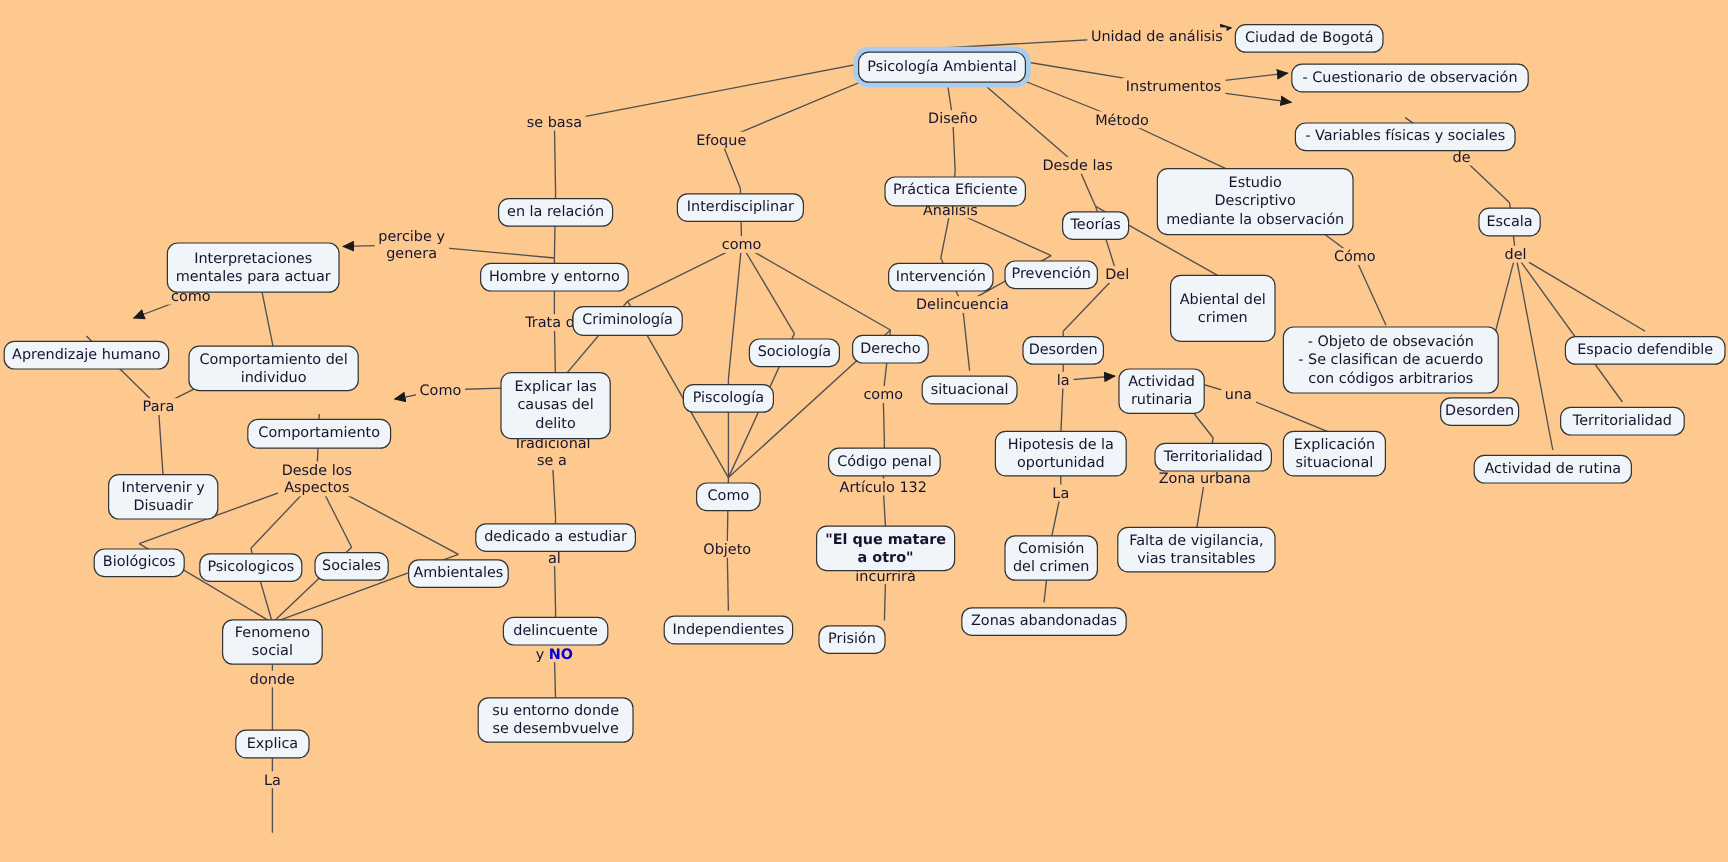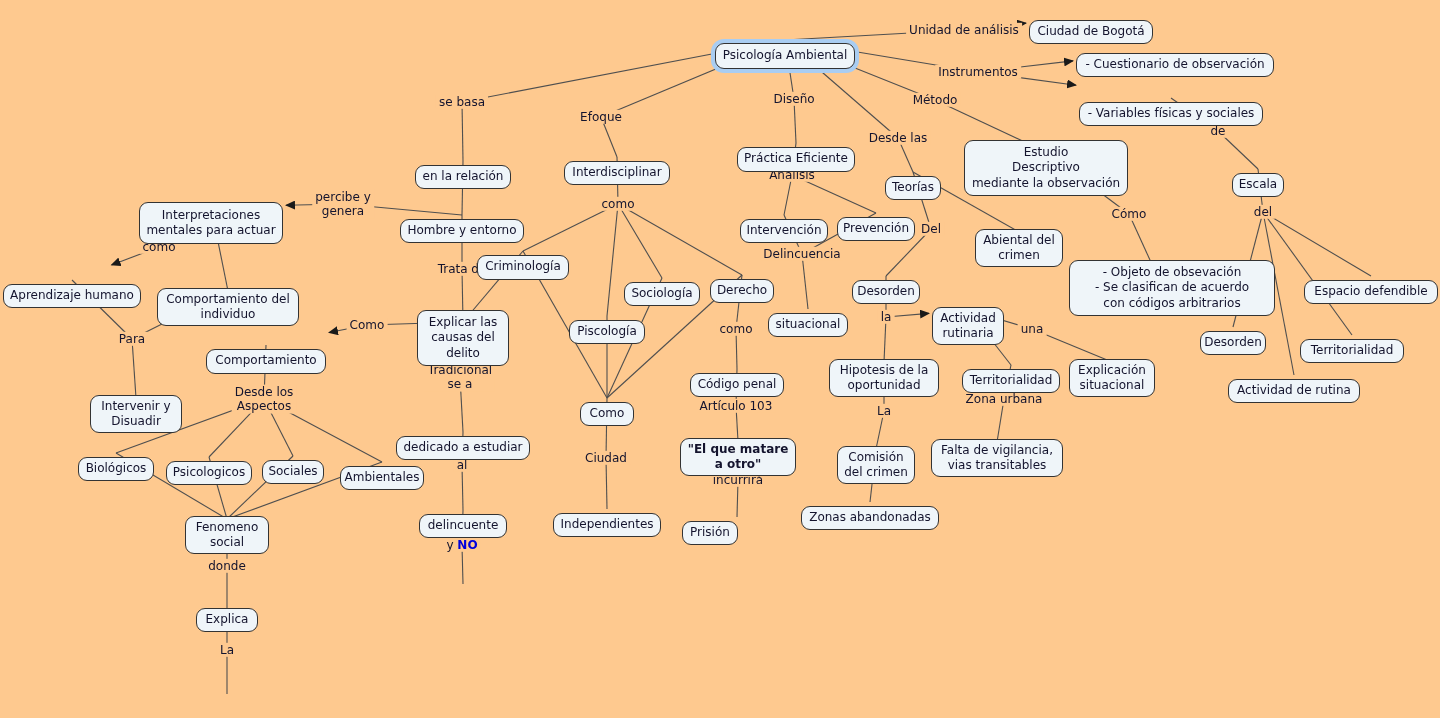--- a/index.html
+++ b/index.html
@@ -159,25 +159,25 @@
     <div class="link-label" style="left: 931px; top: 229px;"><span>Del</span></div>
     <div class="link-label" style="left: 886px; top: 317px;"><span>la</span></div>
     <div class="link-label" style="left: 1032px; top: 329px;"><span>una</span></div>
     <div class="link-label" style="left: 367px; top: 325px;"><span>Como</span></div>
     <div class="link-label" style="left: 132px; top: 339px;"><span>Para</span></div>
     <div class="link-label" style="left: 736px; top: 329px;"><span>como</span></div>
     <div class="link-label" style="left: 264px; top: 399px;"><span>Desde los
 Aspectos</span></div>
     <div class="link-label" style="left: 460px; top: 377px;"><span>Tradicional
 se a</span></div>
-    <div class="link-label" style="left: 736px; top: 406px;"><span>Artículo 103</span></div>
+    <div class="link-label" style="left: 736px; top: 406px;"><span>Artículo 132</span></div>
     <div class="link-label" style="left: 884px; top: 411px;"><span>La</span></div>
     <div class="link-label" style="left: 1004px; top: 399px;"><span>Zona urbana</span></div>
     <div class="link-label" style="left: 462px; top: 465px;"><span>al</span></div>
-    <div class="link-label" style="left: 606px; top: 458px;"><span>Ciudad</span></div>
+    <div class="link-label" style="left: 606px; top: 458px;"><span>Objeto</span></div>
     <div class="link-label" style="left: 738px; top: 480px;"><span>incurrirá</span></div>
     <div class="link-label" style="left: 462px; top: 545px;"><span>y </span><span class="accent">NO</span></div>
     <div class="link-label" style="left: 227px; top: 566px;"><span>donde</span></div>
     <div class="link-label" style="left: 227px; top: 650px;"><span>La</span></div>
     <div class="node selected" style="left: 715px; top: 27px; width: 140px; height: 26px;">Psicología Ambiental</div>
     <div class="node" style="left: 1029px; top: 4px; width: 124px; height: 24px;">Ciudad de Bogotá</div>
     <div class="node" style="left: 1076px; top: 37px; width: 198px; height: 24px;">- Cuestionario de observación</div>
     <div class="node" style="left: 1079px; top: 86px; width: 184px; height: 24px;">- Variables físicas y sociales</div>
     <div class="node" style="left: 964px; top: 124px; width: 164px; height: 56px;">Estudio
 Descriptivo
@@ -185,39 +185,39 @@
     <div class="node" style="left: 1232px; top: 157px; width: 52px; height: 24px;">Escala</div>
     <div class="node" style="left: 564px; top: 145px; width: 106px; height: 24px;">Interdisciplinar</div>
     <div class="node" style="left: 415px; top: 149px; width: 96px; height: 24px;">en la relación</div>
     <div class="node" style="left: 737px; top: 130.5px; width: 118px; height: 25px;">Práctica Eficiente</div>
     <div class="node" style="left: 885px; top: 160px; width: 56px; height: 24px;">Teorías</div>
     <div class="node" style="left: 400px; top: 203px; width: 124px; height: 24px;">Hombre y entorno</div>
     <div class="node" style="left: 139px; top: 186px; width: 144px; height: 42px;">Interpretaciones
 mentales para actuar</div>
     <div class="node" style="left: 740px; top: 203px; width: 88px; height: 24px;">Intervención</div>
     <div class="node" style="left: 837px; top: 201px; width: 78px; height: 24px;">Prevención</div>
-    <div class="node" style="left: 975px; top: 213px; width: 88px; height: 38px;">Abiental del
+    <div class="node" style="left: 975px; top: 213px; width: 88px; height: 56px;">Abiental del
 crimen</div>
     <div class="node" style="left: 477px; top: 238.5px; width: 92px; height: 25px; text-align: right;">Criminología</div>
     <div class="node" style="left: 624px; top: 266px; width: 76px; height: 24px;">Sociología</div>
     <div class="node" style="left: 710px; top: 263px; width: 64px; height: 24px;">Derecho</div>
     <div class="node" style="left: 3px; top: 268px; width: 138px; height: 24px;">Aprendizaje humano</div>
     <div class="node" style="left: 157px; top: 272px; width: 142px; height: 38px;">Comportamiento del
 individuo</div>
     <div class="node" style="left: 852px; top: 264px; width: 68px; height: 24px;">Desorden</div>
     <div class="node" style="left: 932px; top: 291px; width: 72px; height: 38px;">Actividad
 rutinaria</div>
     <div class="node" style="left: 768px; top: 297px; width: 80px; height: 24px;">situacional</div>
     <div class="node" style="left: 569px; top: 304px; width: 76px; height: 24px;">Piscología</div>
     <div class="node" style="left: 417px; top: 294px; width: 92px; height: 56px;">Explicar las
 causas del
 delito</div>
     <div class="node" style="left: 206px; top: 332.5px; width: 120px; height: 25px;">Comportamiento</div>
     <div class="node" style="left: 1304px; top: 264px; width: 134px; height: 24px;">Espacio defendible</div>
-    <div class="node" style="left: 1069px; top: 244px; width: 206px; height: 56px;">- Objeto de obsevación
+    <div class="node" style="left: 1069px; top: 256px; width: 180px; height: 56px;">- Objeto de obsevación
 - Se clasifican de acuerdo
 con códigos arbitrarios</div>
     <div class="node" style="left: 829px; top: 343px; width: 110px; height: 38px;">Hipotesis de la
 oportunidad</div>
     <div class="node" style="left: 962px; top: 353px; width: 98px; height: 24px;">Territorialidad</div>
     <div class="node" style="left: 1069px; top: 343px; width: 86px; height: 38px;">Explicación
 situacional</div>
     <div class="node" style="left: 1200px; top: 315px; width: 66px; height: 24px;">Desorden</div>
     <div class="node" style="left: 1300px; top: 323px; width: 104px; height: 24px;">Territorialidad</div>
     <div class="node" style="left: 690px; top: 357px; width: 94px; height: 24px;">Código penal</div>
@@ -235,14 +235,16 @@
     <div class="node" style="left: 837px; top: 430px; width: 78px; height: 38px;">Comisión
 del crimen</div>
     <div class="node" style="left: 931px; top: 423px; width: 132px; height: 38px;">Falta de vigilancia,
 vias transitables</div>
     <div class="node" style="left: 185px; top: 500px; width: 84px; height: 38px;">Fenomeno
 social</div>
     <div class="node" style="left: 419px; top: 498px; width: 88px; height: 24px;">delincuente</div>
     <div class="node" style="left: 553px; top: 497px; width: 108px; height: 24px;">Independientes</div>
     <div class="node" style="left: 682px; top: 505px; width: 56px; height: 24px;">Prisión</div>
     <div class="node" style="left: 801px; top: 490px; width: 138px; height: 24px;">Zonas abandonadas</div>
+    <div class="node" style="left: 398px; top: 565px; width: 130px; height: 38px;">su entorno donde
+se desembvuelve</div>
     <div class="node" style="left: 196px; top: 592px; width: 62px; height: 24px;">Explica</div>
   </div>
 
 </body></html>

